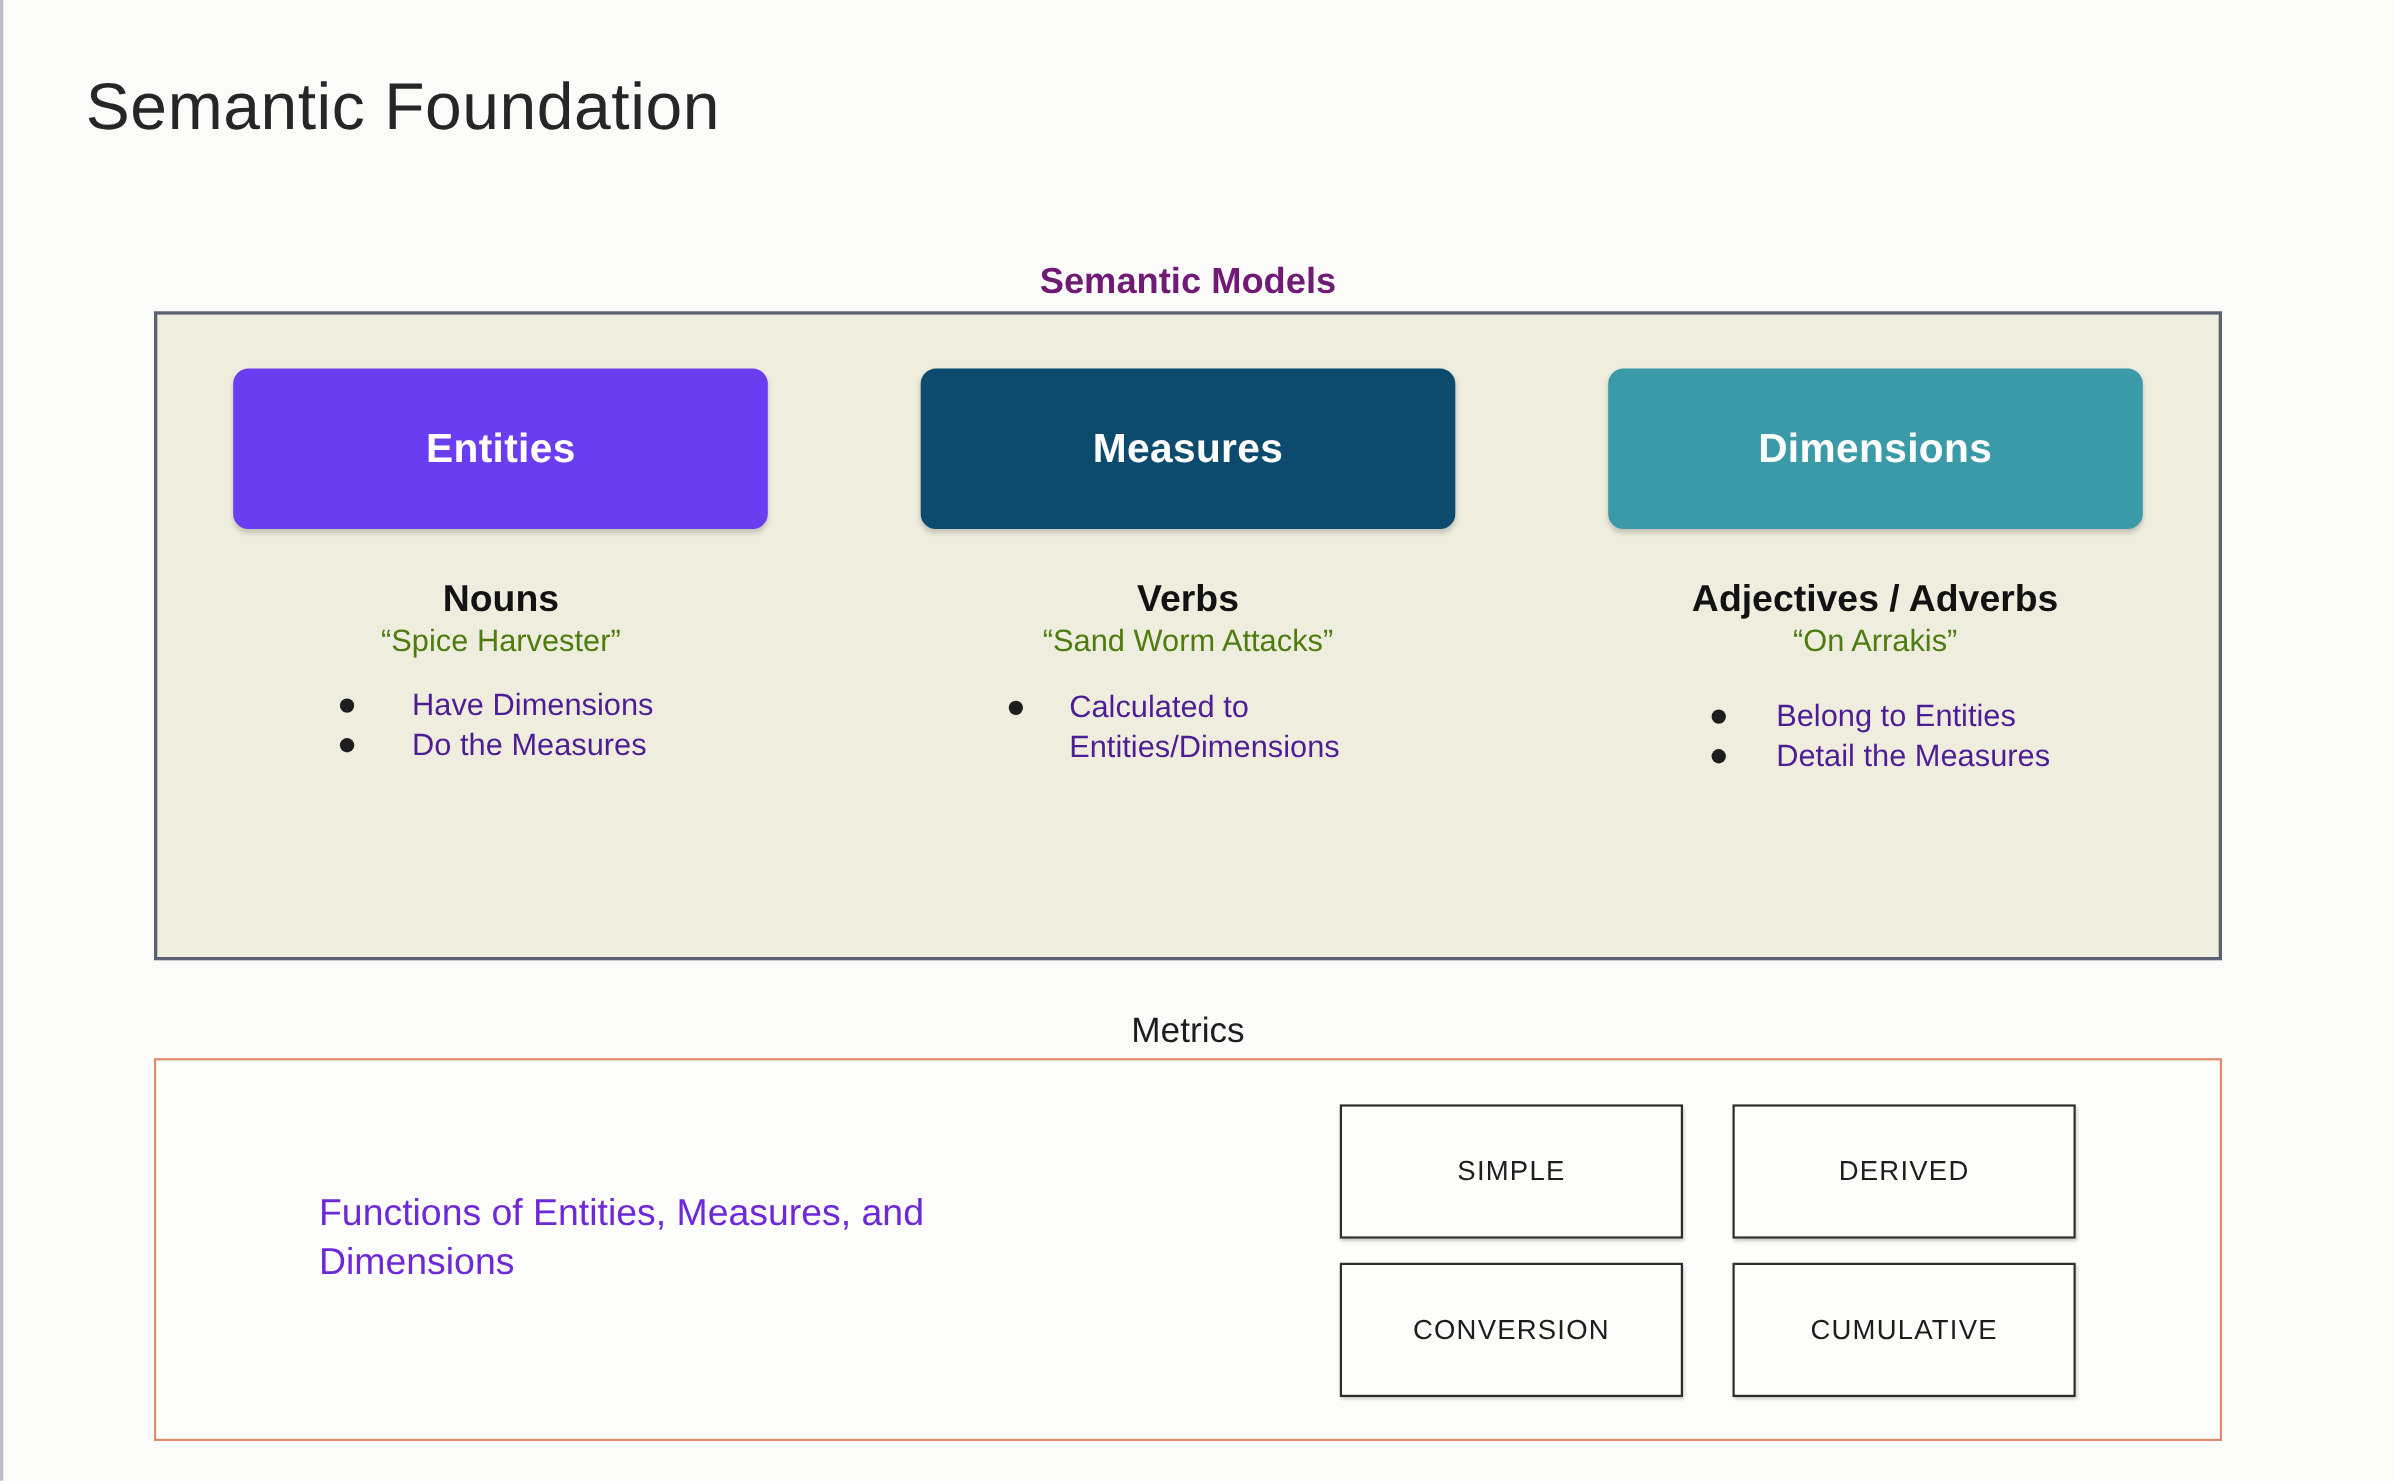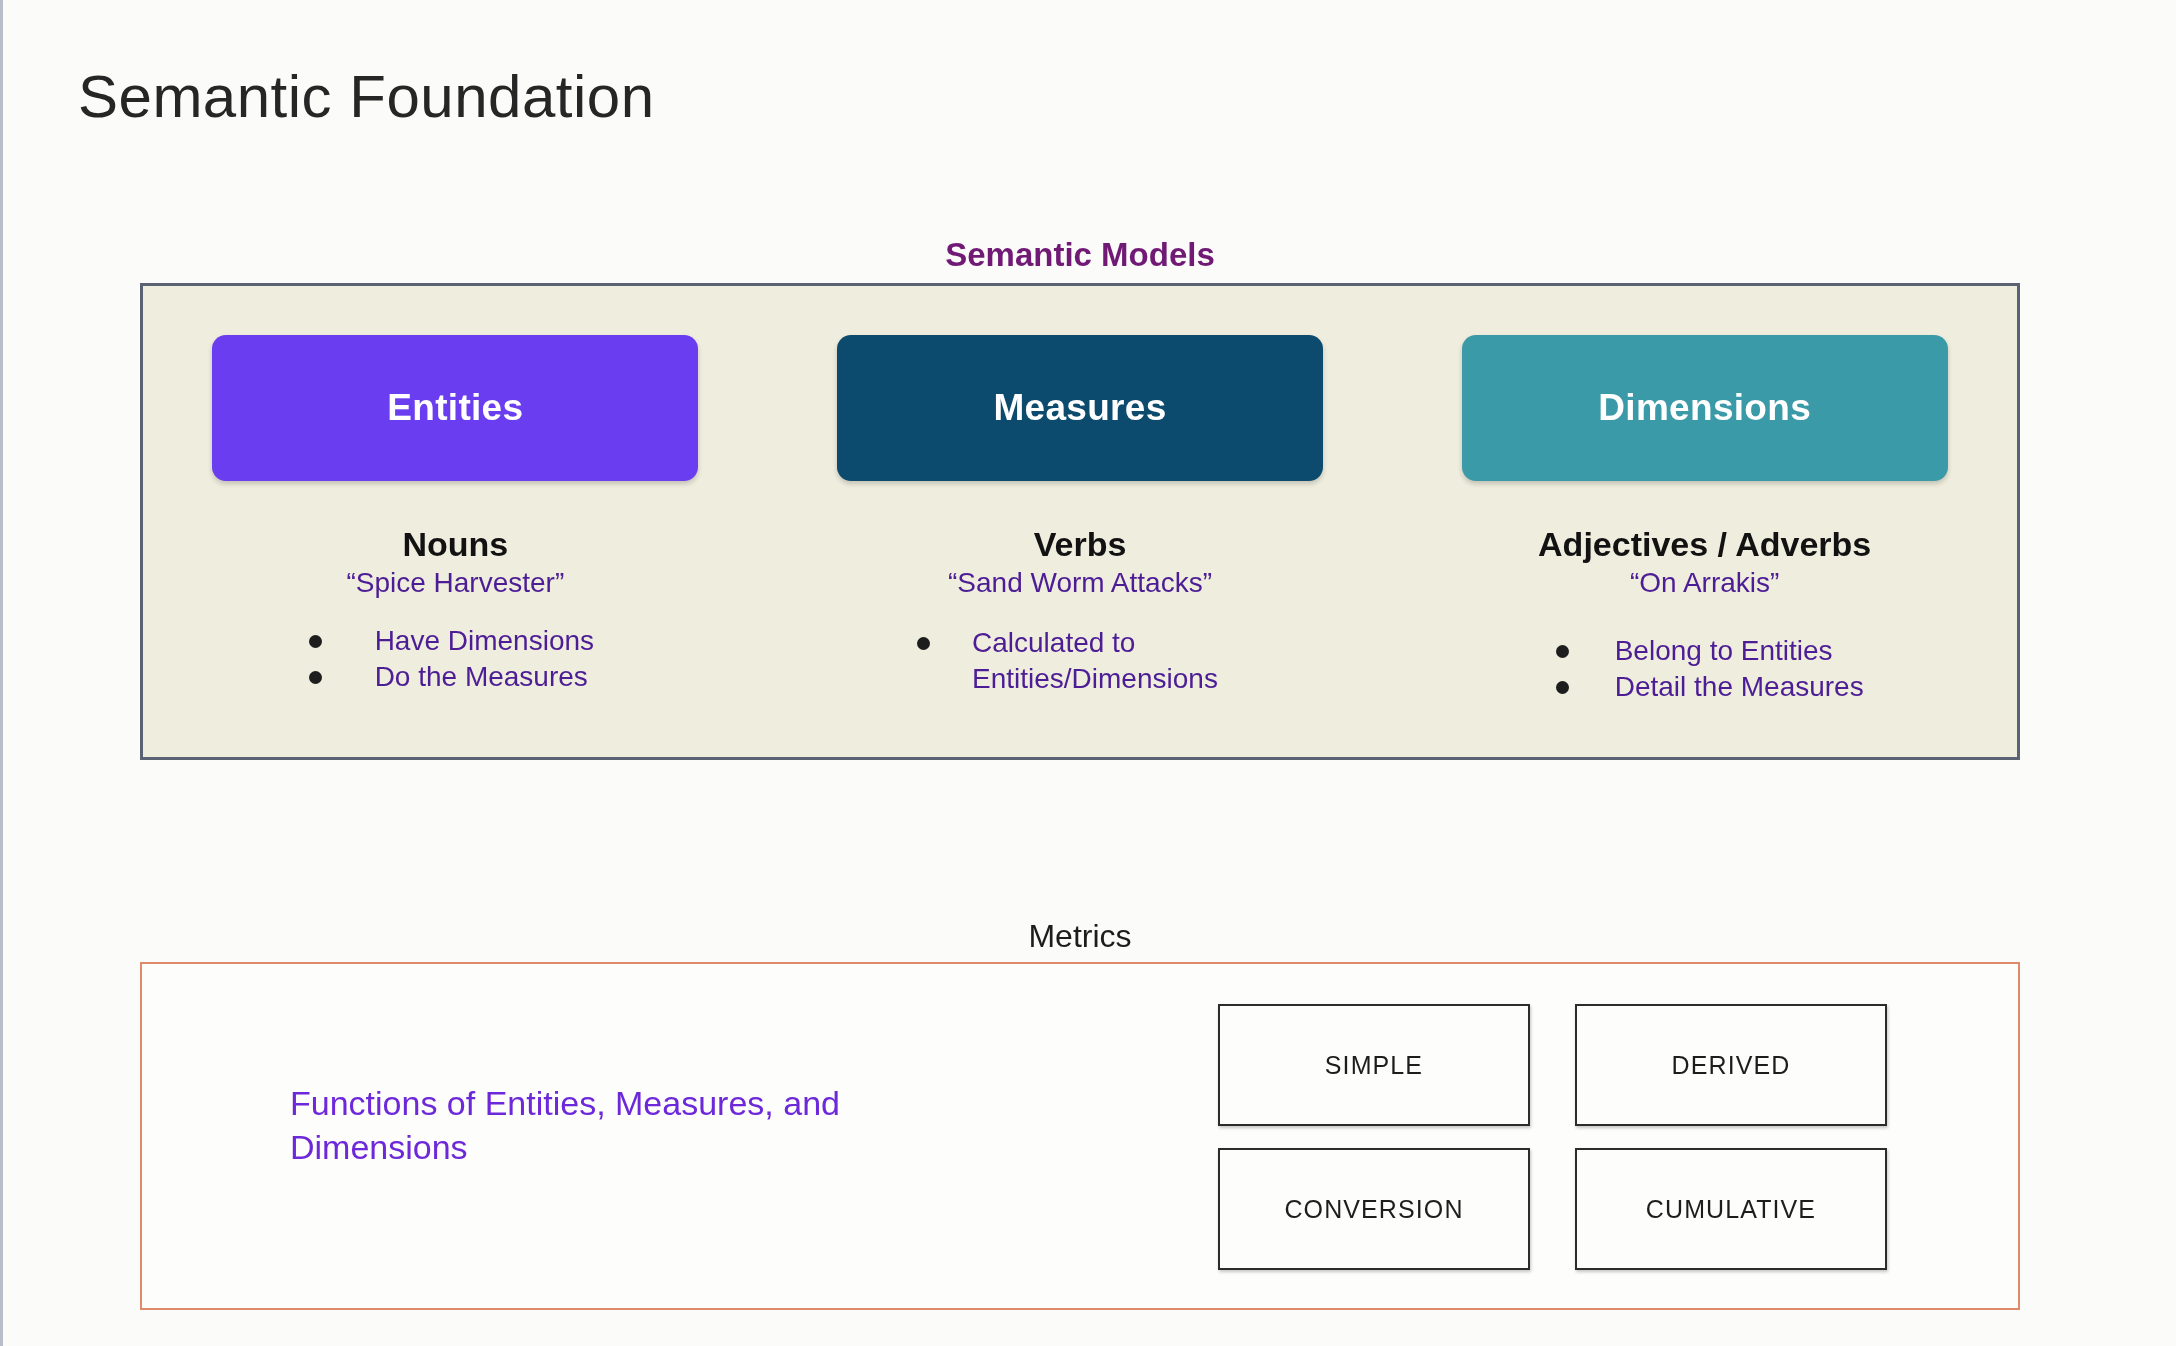--- a/index.html
+++ b/index.html
@@ -42,21 +42,21 @@
     text-align: center;
     font-size: 33px;
     font-weight: bold;
     color: #701a75;
   }
   .sm-panel {
     position: absolute;
     left: 140px;
     top: 283px;
     width: 1880px;
-    height: 477px;
+    height: 590px;
     background: #eeedde;
     border: 3px solid #5a6274;
     box-sizing: border-box;
   }
   .sm-cols {
     position: absolute;
     left: 0;
     top: 0;
     width: 100%;
     height: 100%;
@@ -90,21 +90,21 @@
     margin-top: 46px;
     font-size: 34px;
     font-weight: bold;
     color: #121212;
     text-align: center;
     line-height: 1.05;
   }
   .pos-example {
     margin-top: 5px;
     font-size: 28px;
-    color: #4c1d95;
+    color: #4d7c0f;
     text-align: center;
     line-height: 1.05;
   }
   .bullets {
     margin: 0;
     padding: 0;
     list-style: none;
     margin-top: 26px;
     font-size: 28px;
     color: #4c1d95;

